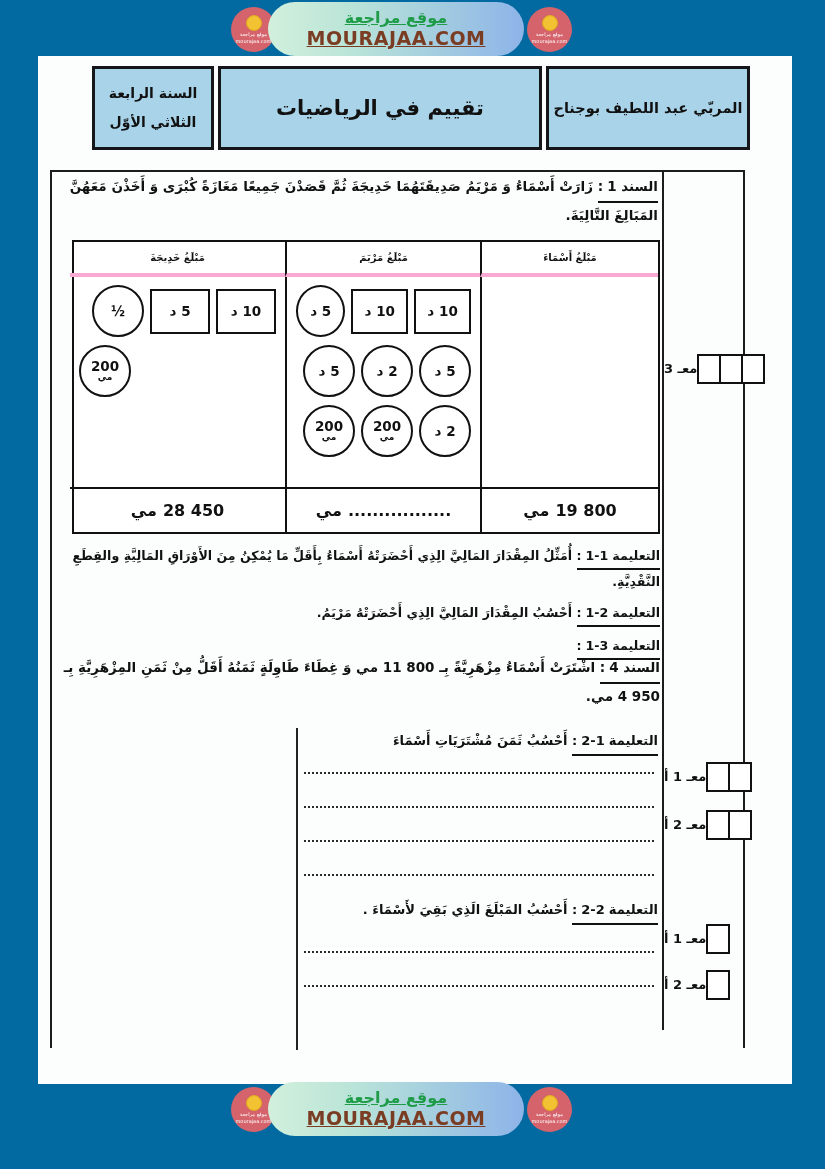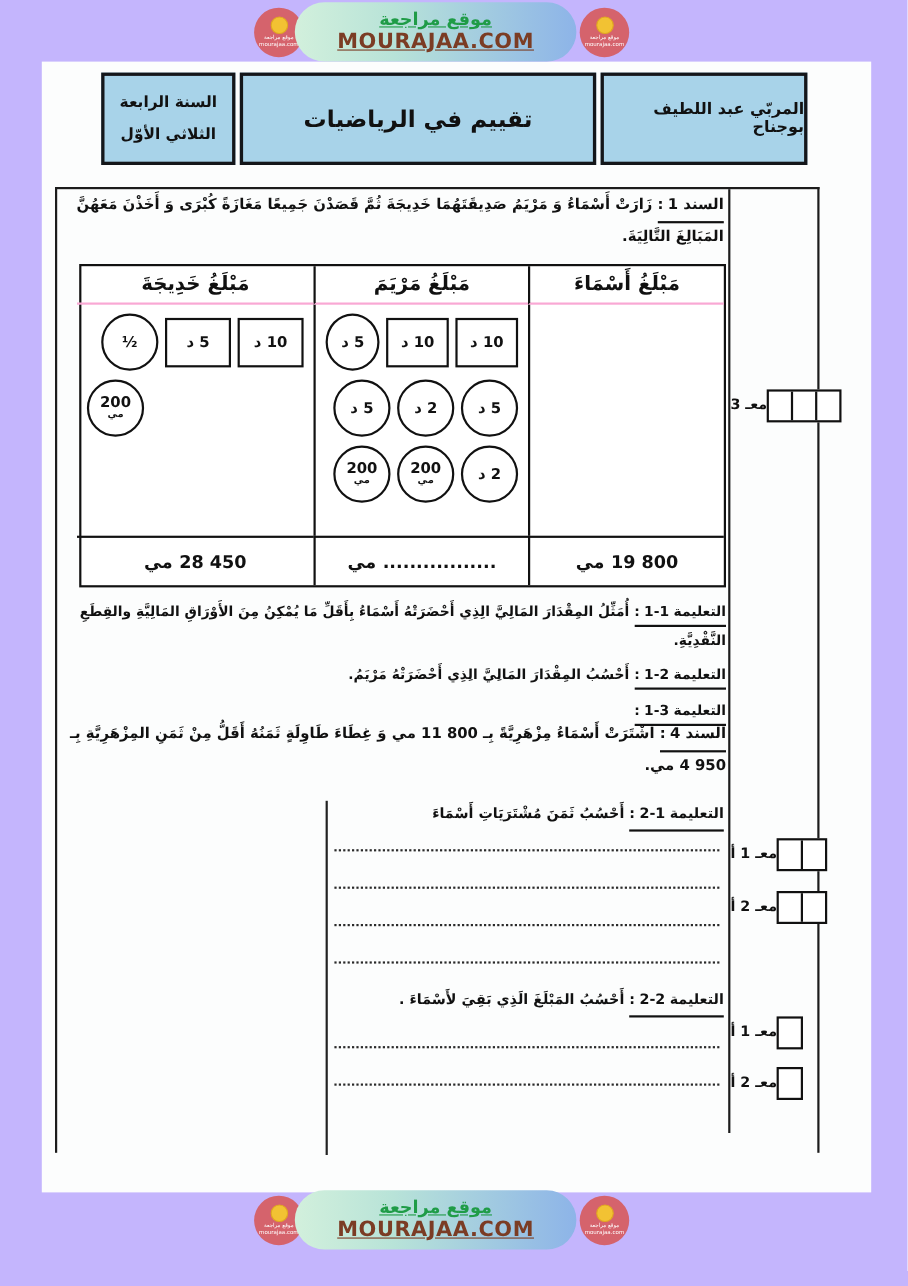--- a/index.html
+++ b/index.html
@@ -1,16 +1,16 @@
 <!DOCTYPE html>
 <html lang="ar"><head>
 <meta charset="utf-8">
 <style>
   html,body{margin:0;padding:0;}
-  .page{position:relative;width:825px;height:1169px;background:#c4b5fd;overflow:hidden;
+  .page{position:relative;width:825px;height:1169px;background:#0369a1;overflow:hidden;
         font-family:"DejaVu Sans",sans-serif;color:#111;}
   .paper{position:absolute;left:38px;top:56px;width:754px;height:1028px;background:#fcfdfd;}
 
   
   .brand{position:absolute;left:228px;width:370px;height:62px;}
   .brand-top{top:0;} .brand-bottom{top:1080px;}
   .pill{position:absolute;left:40px;top:2px;width:256px;height:54px;border-radius:28px;
         background:linear-gradient(90deg,#d2f0dc 0%,#b8e3d8 35%,#8db4e8 100%);
         display:flex;flex-direction:column;align-items:center;justify-content:center;line-height:1.2;}
   .site-name{color:#1f9c47;font-weight:bold;font-size:16px;text-decoration:underline;direction:rtl;}
@@ -21,41 +21,41 @@
   .badge-dot{width:14px;height:14px;border-radius:50%;background:#f2c233;border:1px solid #e0a820;}
   .badge-t{font-size:5px;color:#fff;line-height:1.1;direction:rtl;white-space:nowrap;}
   .badge-t2{font-size:5px;color:#fff;line-height:1.1;}
 
   
   .cell{position:absolute;top:66px;height:84px;background:#a8d3e9;border:3px solid #14161a;
         box-sizing:border-box;display:flex;flex-direction:column;align-items:center;justify-content:center;
         text-align:center;font-weight:bold;direction:rtl;}
   .cell-grade{left:92px;width:122px;font-size:14px;line-height:2.1;}
   .cell-title{left:218px;width:324px;font-size:21px;}
-  .cell-teacher{left:546px;width:188px;font-size:14.5px;text-align:right;}
+  .cell-teacher{left:546px;width:204px;font-size:14.5px;text-align:right;}
 
   
   .main-box{position:absolute;left:50px;top:170px;width:695px;height:878px;
             border:2px solid #1c1c1c;border-bottom:none;box-sizing:border-box;}
   .margin-divider{position:absolute;left:610px;top:0;width:2px;height:858px;background:#1c1c1c;}
 
   .sanad{position:absolute;direction:rtl;font-weight:bold;font-size:13.5px;line-height:1.9;text-align:right;}
   #sanad1{left:8px;top:2px;width:598px;}
   #sanad2{left:6px;top:483px;width:602px;}
   .lbl{display:inline-flex;direction:rtl;gap:4px;border-bottom:2px solid #111;padding-bottom:1px;
        font-weight:bold;white-space:nowrap;}
 
   
   #money-table{position:absolute;left:20px;top:68px;width:588px;height:294px;direction:rtl;
                display:grid;grid-template-columns:178px 195px 215px;grid-template-rows:35px 1fr 45px;
                border:2px solid #111;box-sizing:border-box;background:#fff;}
   .mt-cell{border-inline-end:2px solid #111;box-sizing:border-box;}
   .mt-cell.last{border-inline-end:none;}
-  .mt-head{display:flex;align-items:center;justify-content:center;font-weight:bold;font-size:18px;
-           border-bottom:2px solid #f9a8d4;}
+  .mt-head{display:flex;align-items:center;justify-content:center;font-weight:bold;font-size:10px;
+           border-bottom:4px solid #f9a8d4;}
   .mt-body{padding:8px 9px;}
   .mt-total{display:flex;align-items:center;justify-content:center;gap:6px;font-weight:bold;font-size:16px;
             border-top:2px solid #111;direction:rtl;}
   .money-row{display:flex;gap:6px;margin-bottom:8px;align-items:center;}
   .money-row.end{justify-content:flex-end;}
   .money-item{background:#fff;display:flex;flex-direction:column;align-items:center;justify-content:center;
               font-weight:bold;box-sizing:border-box;line-height:1.05;}
   .bill{width:60px;height:45px;border:2.5px solid #111;font-size:13.5px;}
   .coin{width:52px;height:52px;border:2.5px solid #111;border-radius:50%;font-size:13.5px;}
   .mval{direction:rtl;white-space:nowrap;}

